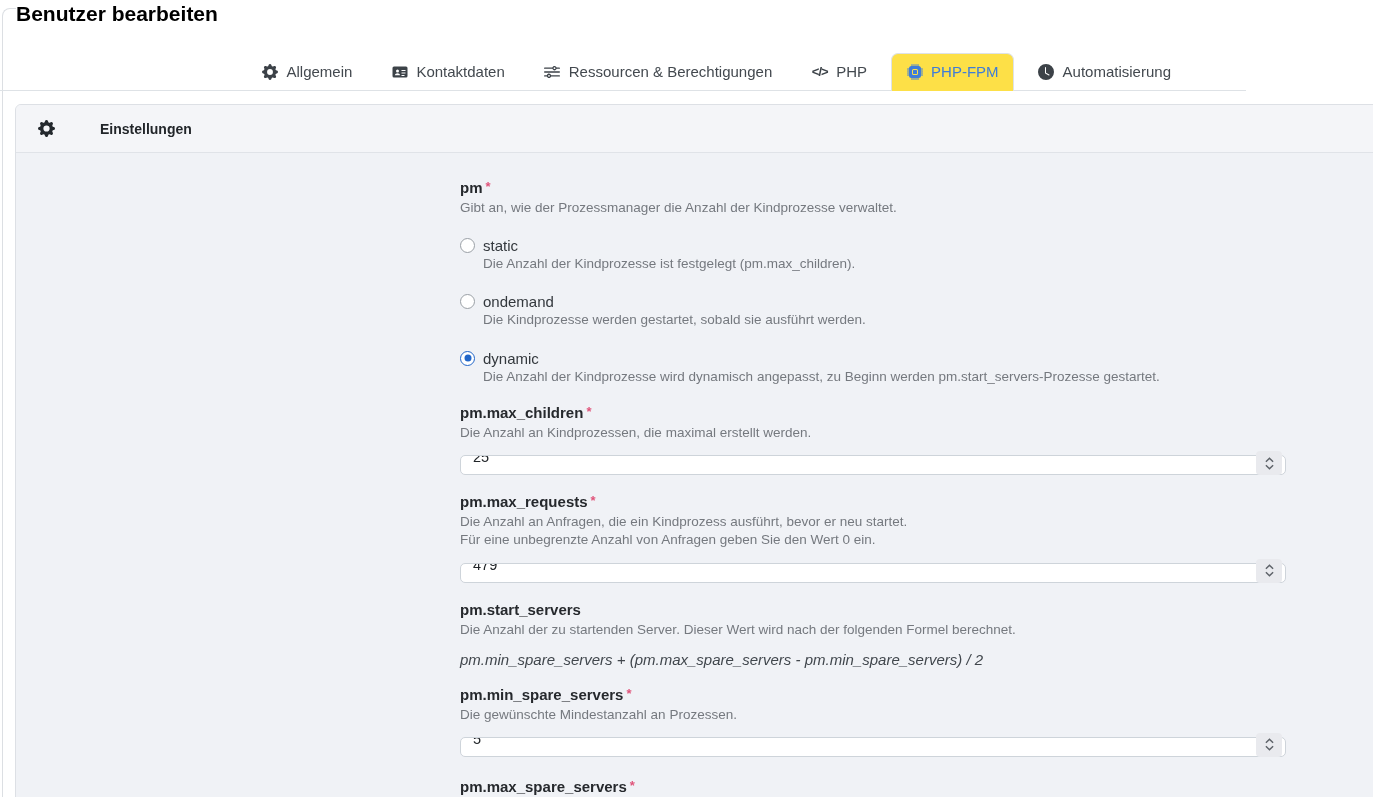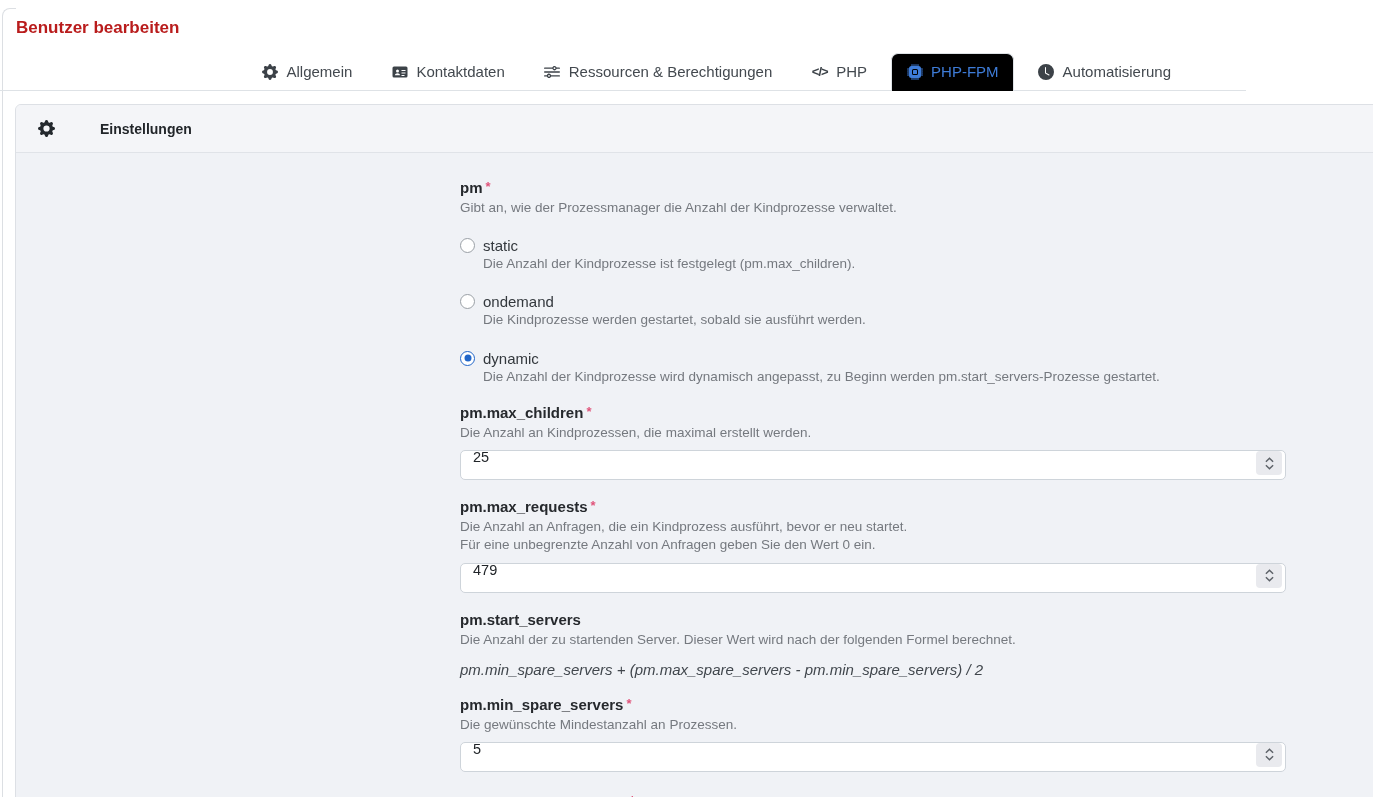--- a/index.html
+++ b/index.html
@@ -4,33 +4,33 @@
 <style>
   * { margin:0; padding:0; box-sizing:border-box; }
   html,body { width:1373px; height:797px; background:#fff; overflow:hidden;
     font-family:"Liberation Sans","DejaVu Sans",sans-serif; }
   body { position:relative; color:#2b3035; }
 
   
   .panel-edge { position:absolute; left:2px; top:8px; bottom:0; width:14px;
     border-left:1px solid #dcdfe3; border-top:1px solid #dcdfe3; border-top-left-radius:8px; }
 
-  .page-title { position:absolute; left:16px; top:18px; font-size:17px; font-weight:700; color:#b91c1c; }
+  .page-title { position:absolute; left:16px; top:2px; font-size:21px; font-weight:700; color:#000000; }
 
   
   .tabbar { position:absolute; left:0; top:0; width:1246px; height:91px;
     border-bottom:1px solid #dee2e6; display:flex; align-items:flex-end;
     justify-content:flex-end; padding-right:60px; }
   .tabs { display:flex; align-items:flex-end; gap:9px; }
   .tab { display:flex; align-items:center; gap:8px; padding:9px 14px 10px 14px;
     font-size:15px; color:#43494f; cursor:pointer; border:1px solid transparent;
     border-bottom:none; margin-bottom:0; white-space:nowrap; }
   .tab .ticon { width:17px; height:17px; display:inline-flex; align-items:center; justify-content:center; flex:0 0 auto; }
   .tab .ticon svg { width:16px; height:16px; fill:#3c4248; }
-  .tab.active { background:#000000; border-color:#dee2e6; border-radius:7px 7px 0 0;
+  .tab.active { background:#fde047; border-color:#dee2e6; border-radius:7px 7px 0 0;
     color:#3e7cd8; margin-bottom:-1px; padding-bottom:11px; position:relative; z-index:2; }
   .tab.active .ticon svg { fill:#3e7cd8; }
   .code-glyph { font-weight:700; font-size:13px; letter-spacing:-1px; color:#3c4248; }
 
   
   .card { position:absolute; left:15px; top:104px; right:-2px; bottom:-2px;
     border:1px solid #dde0e5; border-radius:6px 0 0 0; background:#f0f2f6; overflow:hidden; }
   .card-header { height:48px; background:#f4f5f8; border-bottom:1px solid #e0e3e8;
     display:flex; align-items:center; padding-left:22px; }
   .card-header .gicon { width:17px; height:17px; }
@@ -47,21 +47,21 @@
   .radio { width:15px; height:15px; border-radius:50%; background:#fff;
     border:1px solid #9aa0a6; flex:0 0 auto; position:relative; }
   .radio.checked { border:1.5px solid #2166c9; }
   .radio.checked::after { content:""; position:absolute; left:50%; top:50%;
     width:7px; height:7px; border-radius:50%; background:#2166c9; transform:translate(-50%,-50%); }
   .radio-label { font-size:15px; color:#33383d; }
   .radio-help { margin-left:23px; margin-top:1px; }
   .radio-group .radio-help { margin-bottom:4px; }
 
   .input-wrap { position:relative; width:826px; margin-top:6px; }
-  .num-input { width:100%; height:30px; border:1px solid #ced4da; border-radius:5px;
+  .num-input { width:100%; height:20px; border:1px solid #ced4da; border-radius:5px;
     background:#fff; padding:0 40px 16px 12px; font-size:14.5px; color:#212529;
     font-family:"Liberation Sans","DejaVu Sans",sans-serif; outline:none; }
   .spinner { position:absolute; right:4px; top:3px; width:26px; height:24px;
     background:#e9eaee; border-radius:4px; display:flex; flex-direction:column;
     align-items:center; justify-content:center; gap:1px; cursor:pointer; }
   .spinner svg { width:9px; height:6px; stroke:#5d6268; stroke-width:1.6; fill:none; }
 
   .formula { font-style:italic; font-size:15px; color:#41474d; margin-top:12px; }
   .mt-big { margin-top:15px; }
 </style>

